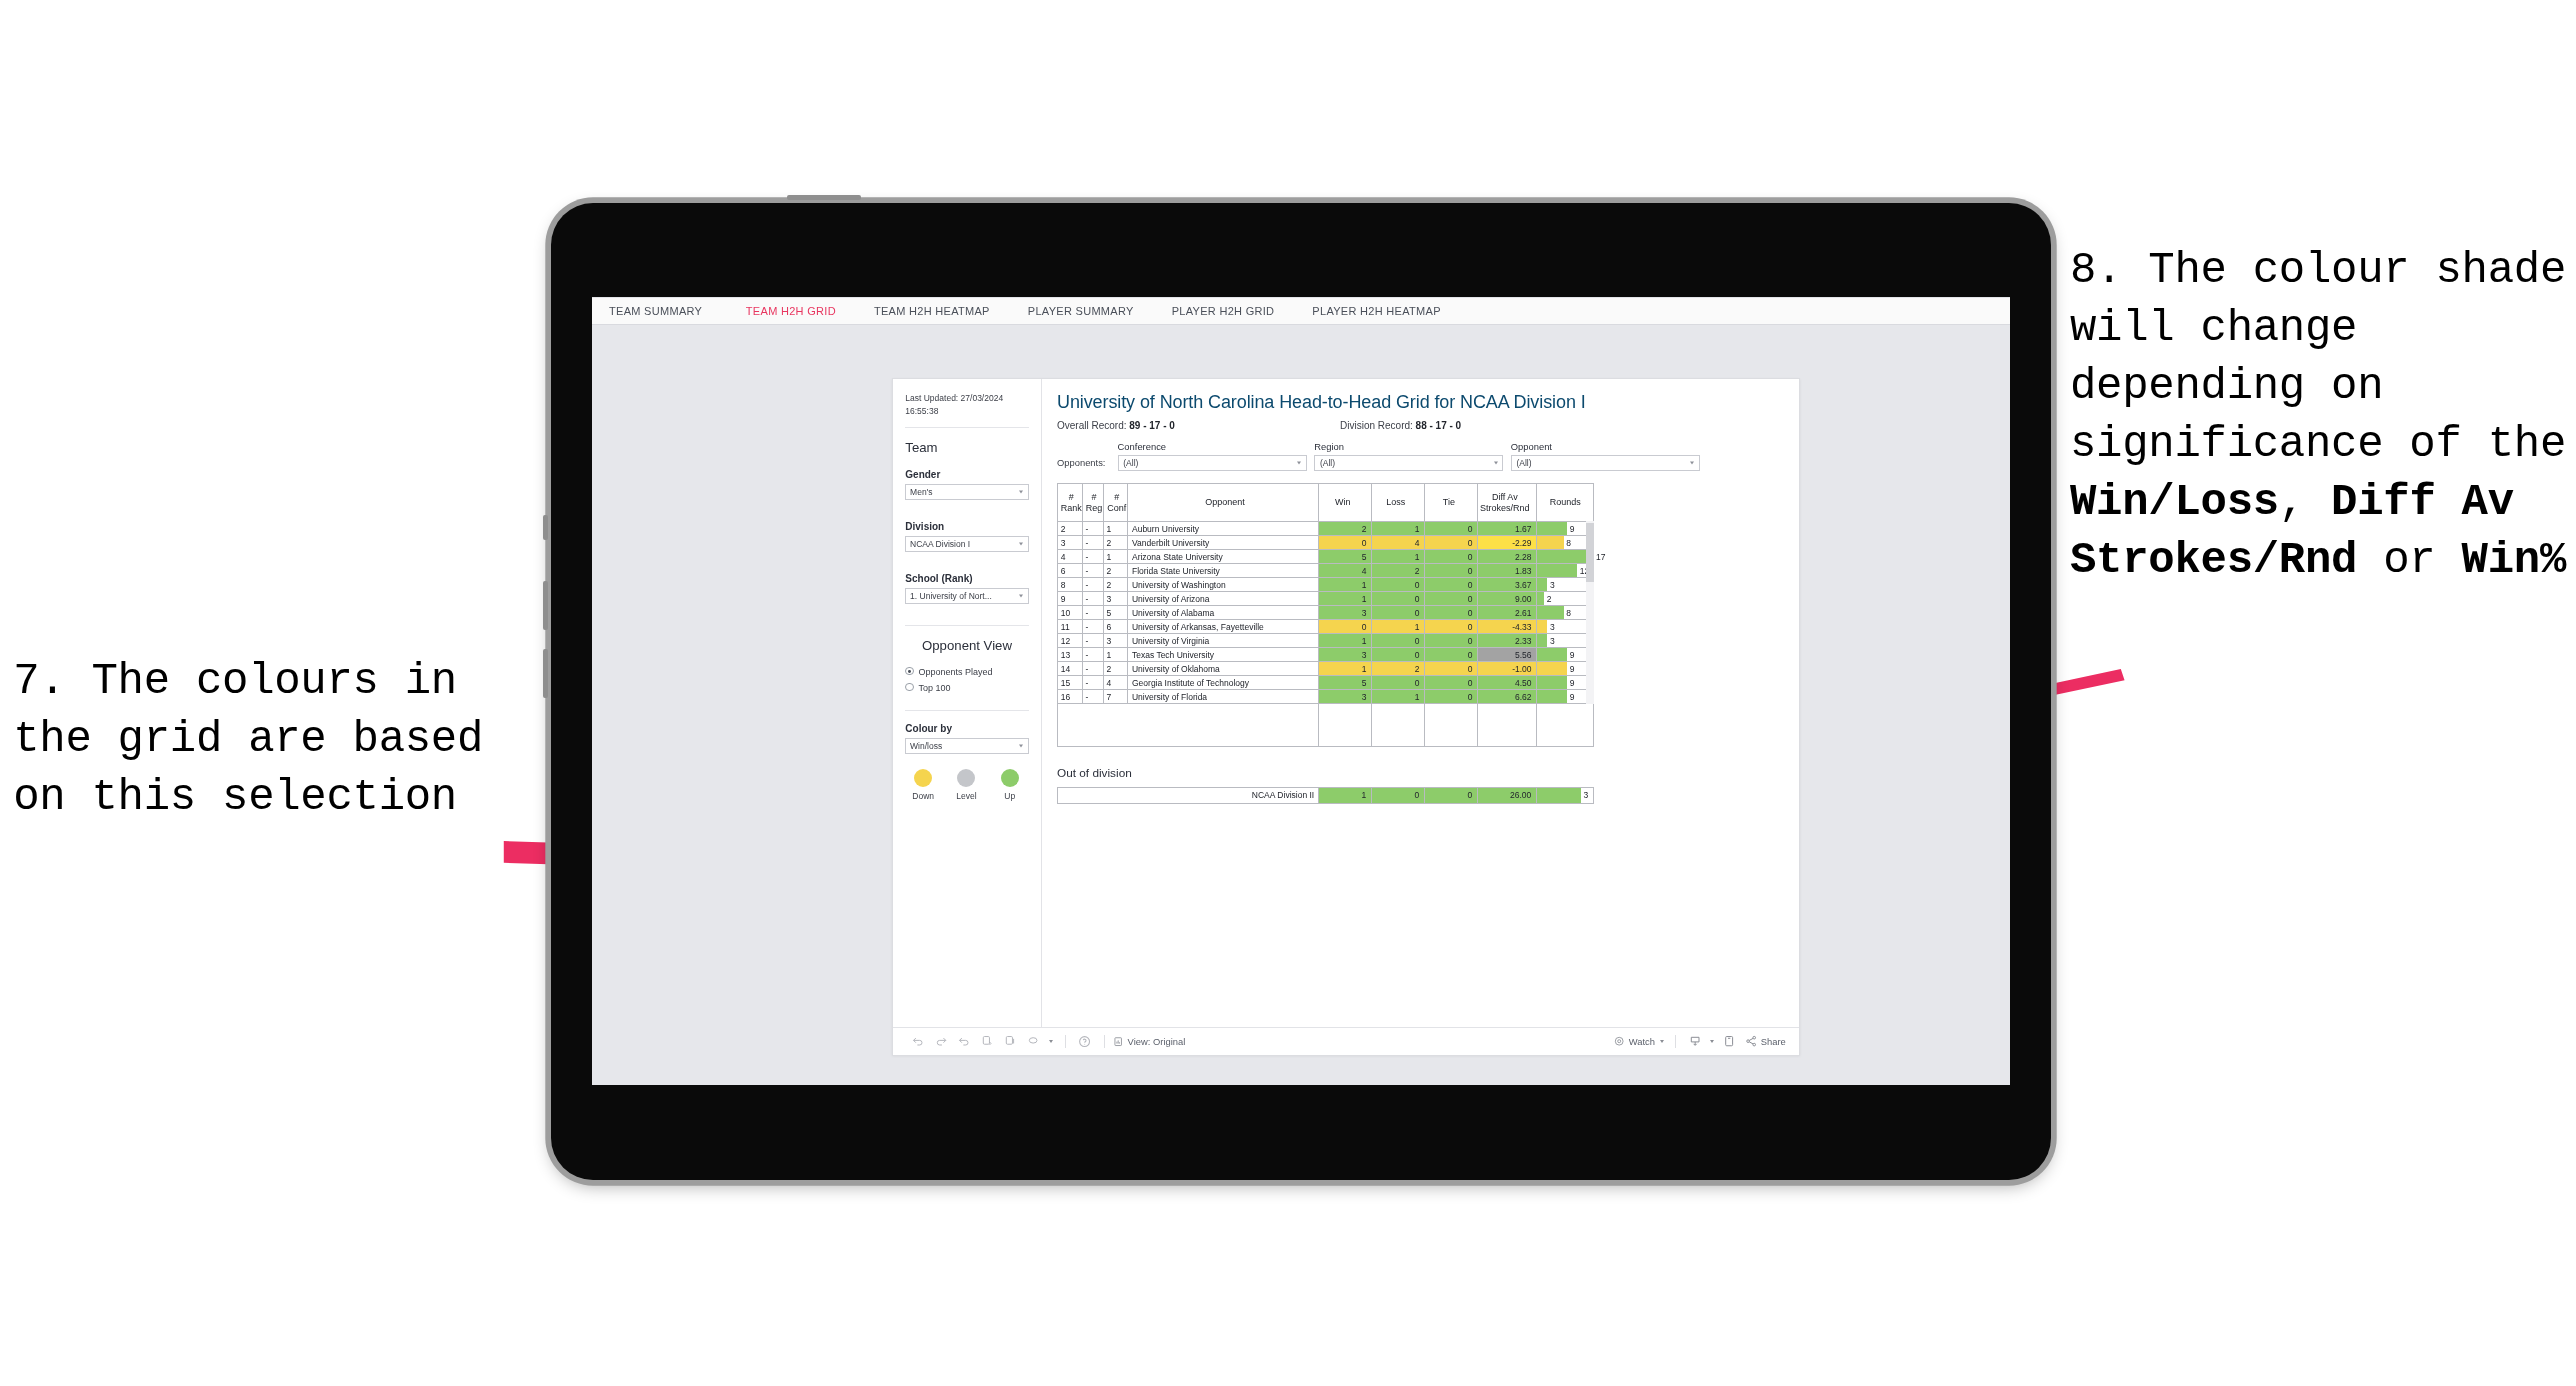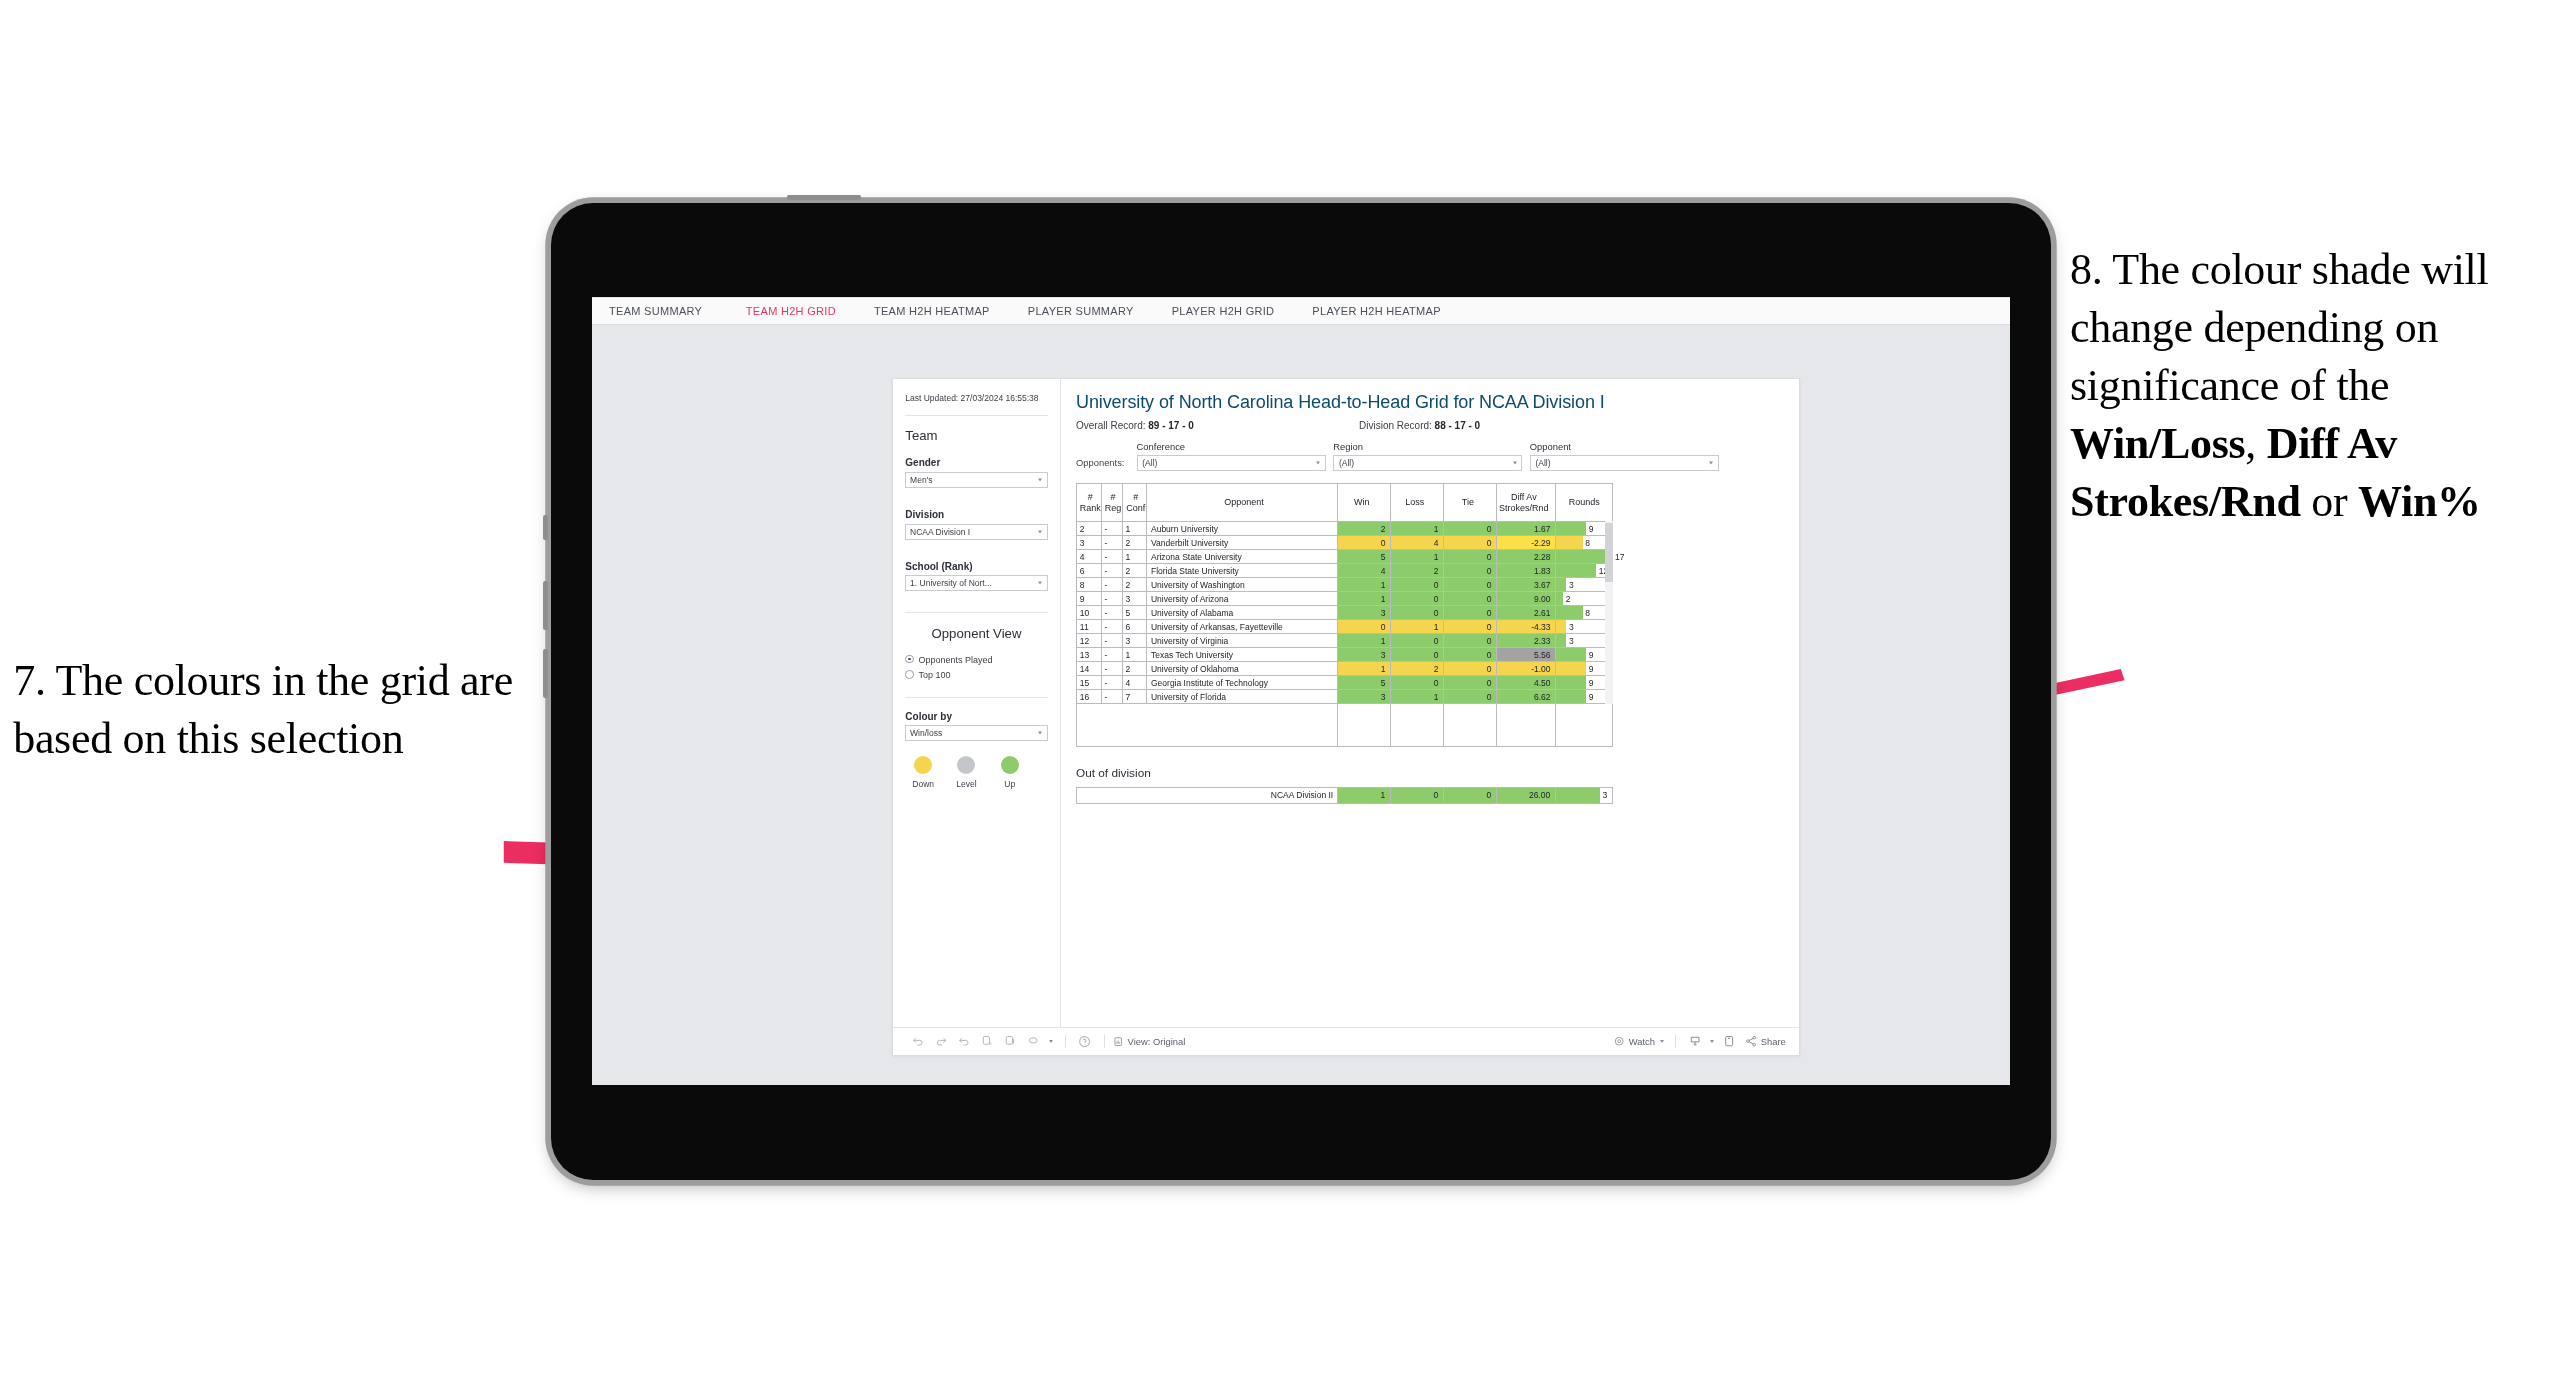--- a/index.html
+++ b/index.html
@@ -8,21 +8,21 @@
     background: #ffffff;
     font-family: "Liberation Sans", sans-serif;
     overflow: hidden;
   }
   .stage { position: relative; width: 2576px; height: 1386px; background:#fff; }
 
   
   .annot {
     position: absolute;
     color: #000;
-    font-family: Liberation Serif, serif;
+    font-family: Liberation Mono, monospace;
     font-weight: 400;
     letter-spacing: -0.3px;
   }
   #annot-left  { left: 13.2px;  top: 652px;  width: 548px; font-size: 44px; line-height: 1.32; }
   #annot-right { left: 2070px; top: 241px; width: 506px; font-size: 44px; line-height: 1.32; }
   #annot-right b { font-weight: 700; }
 
   .arrow { position: absolute; overflow: visible; }
   #arrow-left  { left: 500px;  top: 807px;  width: 397px; height: 123px; }
   #arrow-right { left: 1681px; top: 652px;  width: 444px; height: 132px; }
@@ -95,21 +95,21 @@
   .viz-card {
     position:absolute; left: 300px; top: 53px; width: 908px; height: 678px;
     background:#ffffff; border:0.9px solid #dcdde1;
     box-shadow: 0 0.9px 2.8px rgba(0,0,0,0.07);
     display:flex; flex-direction: column;
   }
   .viz-body { flex: 1; display:flex; overflow:hidden; }
 
   
   .panel {
-    width: 168px; border-right: 0.9px solid #e2e3e7;
+    width: 149px; border-right: 0.9px solid #e2e3e7;
     padding: 13.2px 12.3px 0 12.3px; background:#fff;
   }
   .lastupd { font-size: 8.5px; color:#3d4049; line-height: 1.45; }
   .hr { height:0.9px; background:#e4e5e9; margin: 10.4px 0 12.3px 0; }
   .panel-h { font-size: 13.2px; color:#2b2f3a; margin-bottom: 14px; }
   .panel-h.center { text-align:center; font-size: 13.2px; }
   .fld-label { font-size: 10px; color:#2b2f3a; font-weight:600; margin-bottom: 3.8px; }
   .fld {
     height: 16px; border:0.9px solid #c9cbd1; background:#fff;
     display:flex; align-items:center; padding: 0 3.8px;

